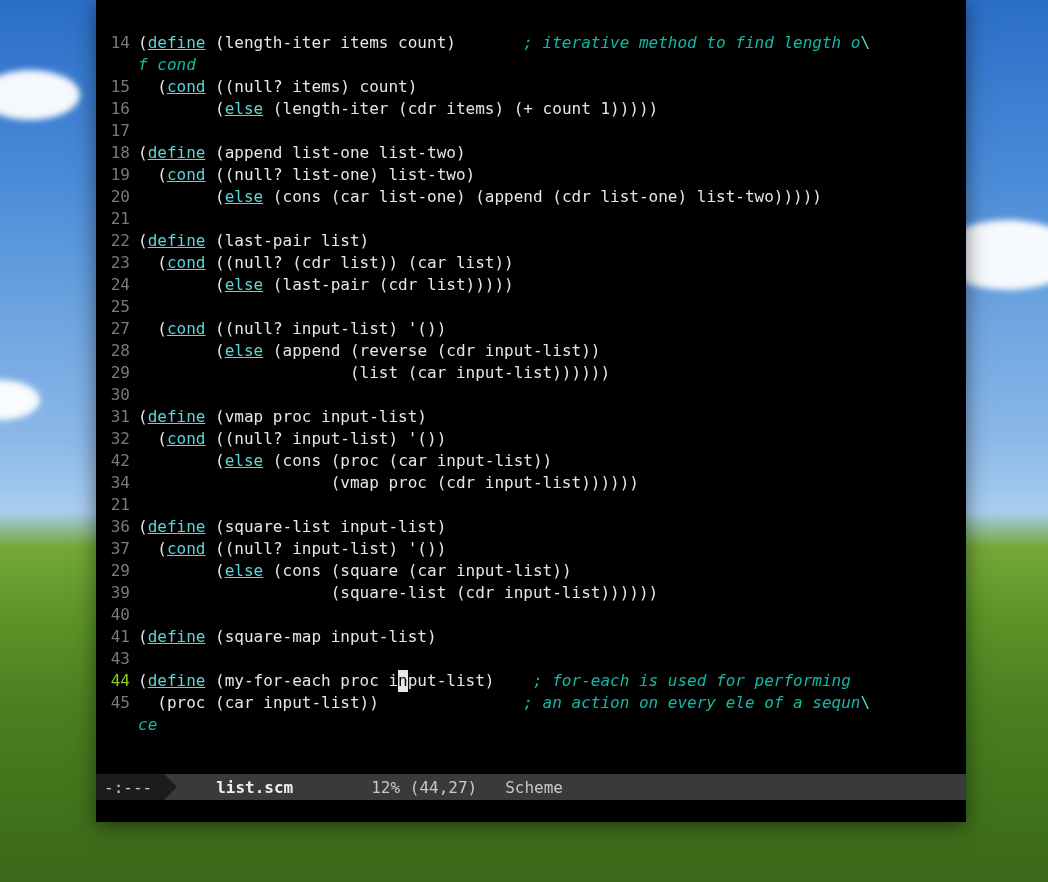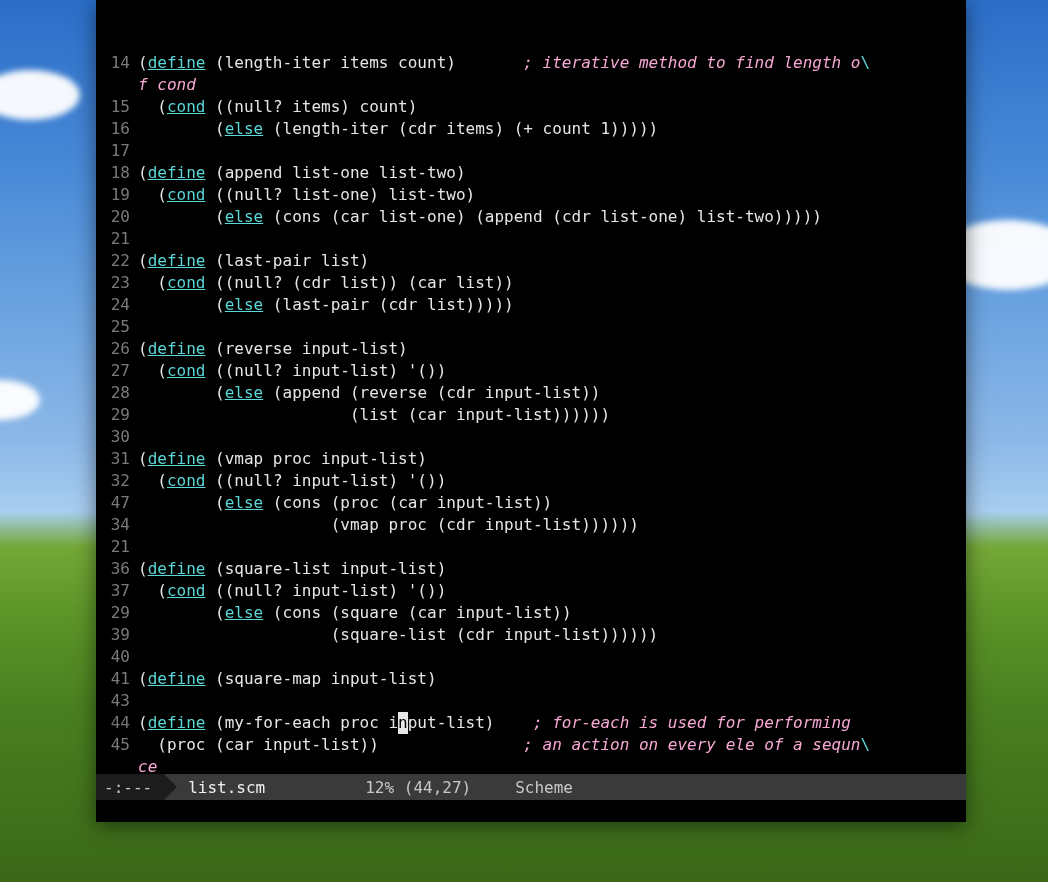--- a/index.html
+++ b/index.html
@@ -30,38 +30,38 @@
     top: 0px;
     width: 870px;
     height: 822px;
     background: #000000;
     box-shadow: 0 4px 20px rgba(0,0,0,0.5);
     display: flex;
     flex-direction: column;
   }
   .buffer {
     flex: 1;
-    padding: 52px 6px 4px 8px;
+    padding: 32px 6px 4px 8px;
     overflow: hidden;
     font-size: 16px;
     line-height: 22px;
   }
   .line { display: flex; white-space: pre; }
   .lineno {
     width: 34px;
     text-align: right;
     color: #7a7a7a;
     padding-right: 8px;
     flex-shrink: 0;
   }
-  .lineno.current { color: #737373; }
+  .lineno.current { color: #84cc16; }
   .code { color: #e6e6e6; flex: 1; }
   .paren { color: #e6e6e6; }
   .kw { color: #5cd6d6; text-decoration: underline; }
-  .comment { color: #f9a8d4; font-style: italic; text-align: right; }
+  .comment { color: #14b8a6; font-style: italic; text-align: right; }
   .backslash { color: #5cd6d6; font-style: normal; }
   .cursor {
     background: #e6e6e6;
     color: #000;
     display: inline-block;
   }
 
   .modeline {
     height: 26px;
     background: #3a3a3a;
@@ -82,26 +82,26 @@
   .ml-left::after {
     content: '';
     position: absolute;
     right: -13px;
     top: 0;
     border-left: 13px solid #1c1c1c;
     border-top: 13px solid transparent;
     border-bottom: 13px solid transparent;
   }
   .ml-file {
-    font-weight: normal;
+    font-weight: bold;
     color: #f0f0f0;
-    margin-left: 24px;
+    margin-left: 52px;
   }
-  .ml-pos { margin-left: 100px; }
-  .ml-mode { margin-left: 44px; }
+  .ml-pos { margin-left: 78px; }
+  .ml-mode { margin-left: 28px; }
   .minibuf { height: 22px; background: #000; }
 </style>
 </head>
 <body>
 
 <div class="cloud c1"></div>
 <div class="cloud c2"></div>
 <div class="cloud c3"></div>
 
 <div class="editor">
@@ -112,28 +112,27 @@
       <div class="line"><span class="lineno">16</span><span class="code"><span class="paren">        (</span><span class="kw">else</span><span class="paren"> (</span><span>length-iter </span><span class="paren">(</span><span>cdr items</span><span class="paren">) (</span><span>+ count 1</span><span class="paren">)))))</span></span></div>
       <div class="line"><span class="lineno">17</span><span class="code"></span></div>
       <div class="line"><span class="lineno">18</span><span class="code"><span class="paren">(</span><span class="kw">define</span><span class="paren"> (</span><span>append list-one list-two</span><span class="paren">)</span></span></div>
       <div class="line"><span class="lineno">19</span><span class="code"><span class="paren">  (</span><span class="kw">cond</span><span class="paren"> ((</span><span>null? list-one</span><span class="paren">) </span><span>list-two</span><span class="paren">)</span></span></div>
       <div class="line"><span class="lineno">20</span><span class="code"><span class="paren">        (</span><span class="kw">else</span><span class="paren"> (</span><span>cons </span><span class="paren">(</span><span>car list-one</span><span class="paren">) (</span><span>append </span><span class="paren">(</span><span>cdr list-one</span><span class="paren">) </span><span>list-two</span><span class="paren">)))))</span></span></div>
       <div class="line"><span class="lineno">21</span><span class="code"></span></div>
       <div class="line"><span class="lineno">22</span><span class="code"><span class="paren">(</span><span class="kw">define</span><span class="paren"> (</span><span>last-pair list</span><span class="paren">)</span></span></div>
       <div class="line"><span class="lineno">23</span><span class="code"><span class="paren">  (</span><span class="kw">cond</span><span class="paren"> ((</span><span>null? </span><span class="paren">(</span><span>cdr list</span><span class="paren">)) (</span><span>car list</span><span class="paren">))</span></span></div>
       <div class="line"><span class="lineno">24</span><span class="code"><span class="paren">        (</span><span class="kw">else</span><span class="paren"> (</span><span>last-pair </span><span class="paren">(</span><span>cdr list</span><span class="paren">)))))</span></span></div>
       <div class="line"><span class="lineno">25</span><span class="code"></span></div>
-      <div class="line"><span class="lineno">26</span><span class="code"><span class="paren">(</span><span class="kw">define</span><span class="paren"> (</span><span>reverse input-list</span><span class="paren">)</span></span></div>
       <div class="line"><span class="lineno">27</span><span class="code"><span class="paren">  (</span><span class="kw">cond</span><span class="paren"> ((</span><span>null? input-list</span><span class="paren">) '())</span></span></div>
       <div class="line"><span class="lineno">28</span><span class="code"><span class="paren">        (</span><span class="kw">else</span><span class="paren"> (</span><span>append </span><span class="paren">(</span><span>reverse </span><span class="paren">(</span><span>cdr input-list</span><span class="paren">))</span></span></div>
       <div class="line"><span class="lineno">29</span><span class="code"><span class="paren">                      (</span><span>list </span><span class="paren">(</span><span>car input-list</span><span class="paren">))))))</span></span></div>
       <div class="line"><span class="lineno">30</span><span class="code"></span></div>
       <div class="line"><span class="lineno">31</span><span class="code"><span class="paren">(</span><span class="kw">define</span><span class="paren"> (</span><span>vmap proc input-list</span><span class="paren">)</span></span></div>
       <div class="line"><span class="lineno">32</span><span class="code"><span class="paren">  (</span><span class="kw">cond</span><span class="paren"> ((</span><span>null? input-list</span><span class="paren">) '())</span></span></div>
-      <div class="line"><span class="lineno">47</span><span class="code"><span class="paren">        (</span><span class="kw">else</span><span class="paren"> (</span><span>cons </span><span class="paren">(</span><span>proc </span><span class="paren">(</span><span>car input-list</span><span class="paren">))</span></span></div>
+      <div class="line"><span class="lineno">42</span><span class="code"><span class="paren">        (</span><span class="kw">else</span><span class="paren"> (</span><span>cons </span><span class="paren">(</span><span>proc </span><span class="paren">(</span><span>car input-list</span><span class="paren">))</span></span></div>
       <div class="line"><span class="lineno">34</span><span class="code"><span class="paren">                    (</span><span>vmap proc </span><span class="paren">(</span><span>cdr input-list</span><span class="paren">))))))</span></span></div>
       <div class="line"><span class="lineno">21</span><span class="code"></span></div>
       <div class="line"><span class="lineno">36</span><span class="code"><span class="paren">(</span><span class="kw">define</span><span class="paren"> (</span><span>square-list input-list</span><span class="paren">)</span></span></div>
       <div class="line"><span class="lineno">37</span><span class="code"><span class="paren">  (</span><span class="kw">cond</span><span class="paren"> ((</span><span>null? input-list</span><span class="paren">) '())</span></span></div>
       <div class="line"><span class="lineno">29</span><span class="code"><span class="paren">        (</span><span class="kw">else</span><span class="paren"> (</span><span>cons </span><span class="paren">(</span><span>square </span><span class="paren">(</span><span>car input-list</span><span class="paren">))</span></span></div>
       <div class="line"><span class="lineno">39</span><span class="code"><span class="paren">                    (</span><span>square-list </span><span class="paren">(</span><span>cdr input-list</span><span class="paren">))))))</span></span></div>
       <div class="line"><span class="lineno">40</span><span class="code"></span></div>
       <div class="line"><span class="lineno">41</span><span class="code"><span class="paren">(</span><span class="kw">define</span><span class="paren"> (</span><span>square-map input-list</span><span class="paren">)</span></span></div>
       <div class="line"><span class="lineno">43</span><span class="code"></span></div>
       <div class="line"><span class="lineno current">44</span><span class="code"><span class="paren">(</span><span class="kw">define</span><span class="paren"> (</span><span>my-for-each proc i</span><span class="cursor">n</span><span>put-list</span><span class="paren">)    </span><span class="comment">; for-each is used for performing</span></span></div>

